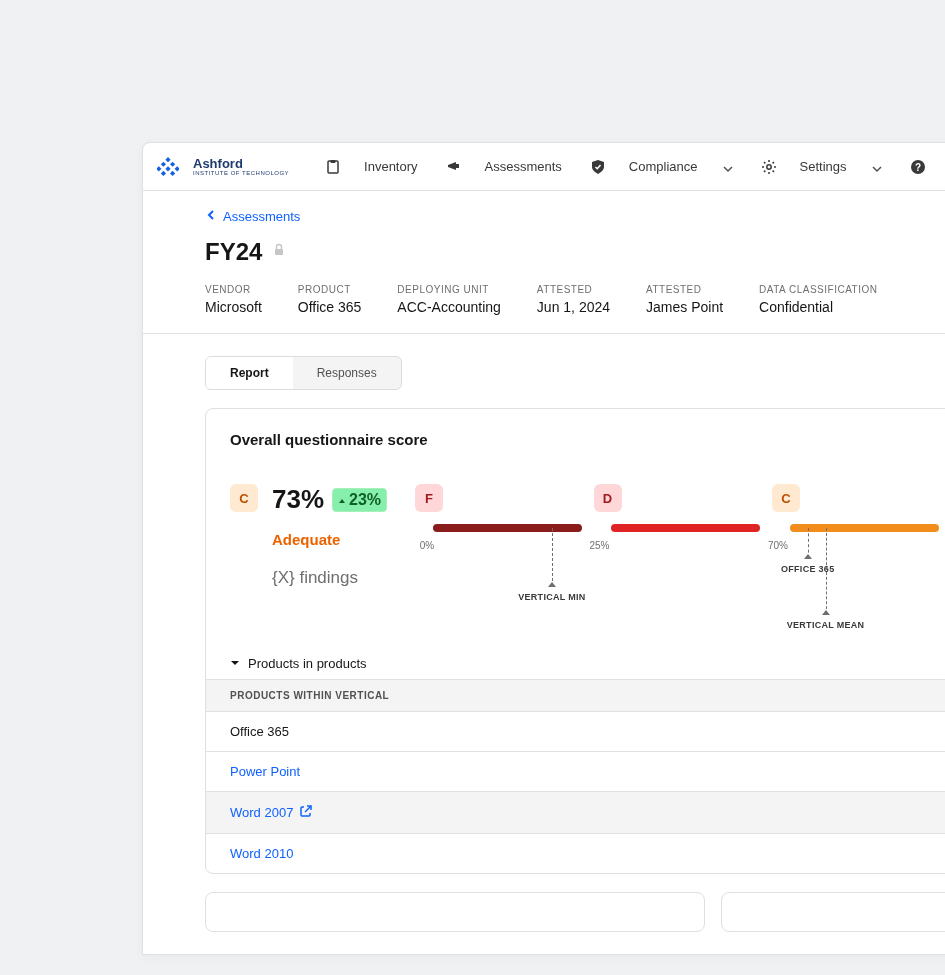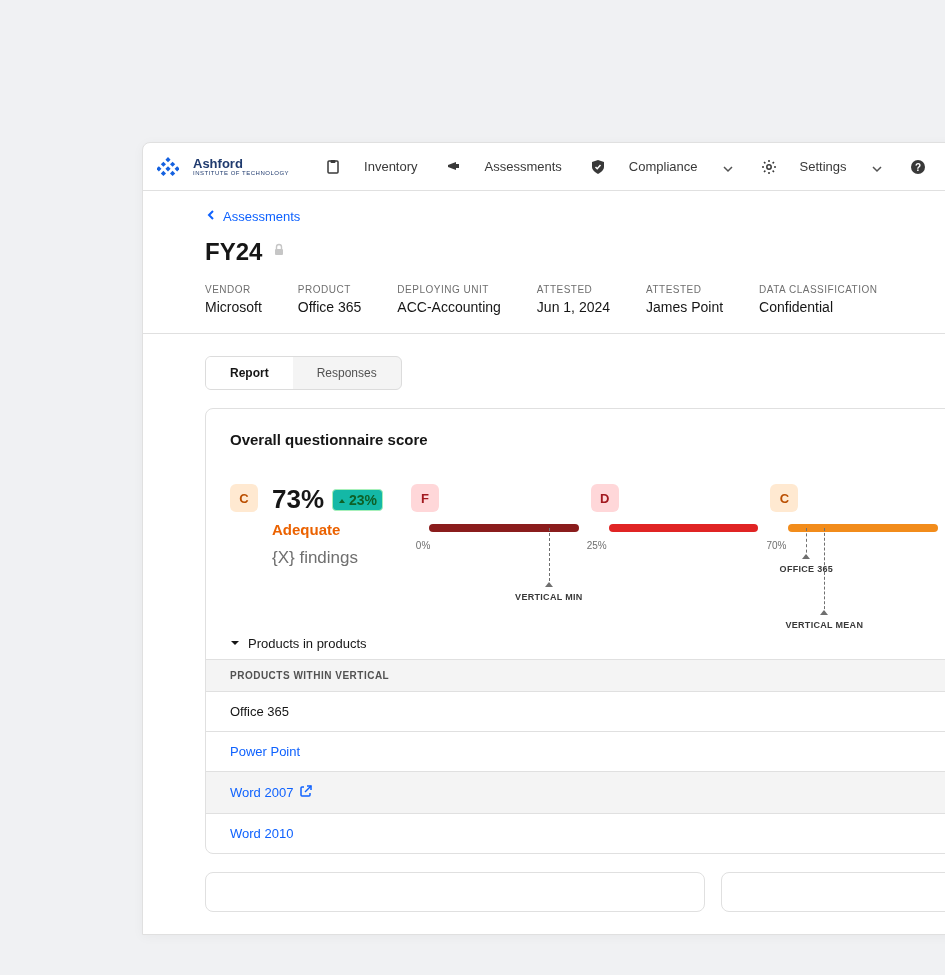--- a/index.html
+++ b/index.html
@@ -101,27 +101,27 @@
   .score-row{display:flex; gap:28px; margin-top:36px; padding:0 24px;}
   .score-left{display:flex; gap:14px; align-items:flex-start;}
   .grade-badge{
     width:28px;height:28px;border-radius:6px;display:flex;align-items:center;justify-content:center;
     font-weight:700;font-size:13px;
   }
   .grade-C{background:#ffe9d1;color:#ba4e00;}
   .grade-F{background:#ffd7d9;color:#a2191f;}
   .grade-D{background:#ffd7d9;color:#a2191f;}
   .grade-CC{background:#ffe9d1;color:#ba4e00;}
-  .score-main{display:flex;flex-direction:column;gap:6px;}
+  .score-main{display:flex;flex-direction:column;gap:16px;}
   .score-top{display:flex;align-items:center;gap:8px;}
   .score-pct{font-size:26px;font-weight:700;color:#161616;}
   .delta-badge{
     display:inline-flex;align-items:center;gap:3px;
-    background:#14b8a6;color:#0e6027;border:1px solid #a7f0ba;
-    font-size:14px;font-weight:600;padding:2px 5px;border-radius:4px;
+    background:#86efac;color:#0e6027;border:1px solid #a7f0ba;
+    font-size:16px;font-weight:600;padding:2px 5px;border-radius:4px;
   }
   .delta-badge svg{width:8px;height:8px;}
   .score-label{font-size:15px;font-weight:600;color:#eb6200;}
   .score-findings{font-size:17px;color:#6f6f6f;margin-top:4px;}
 
   .scale-wrap{flex:1; position:relative; padding-top:0;}
   .scale-badges{position:relative;height:26px;}
   .scale-badge{position:absolute;top:0;}
   .scale-track{position:relative;height:8px;margin-top:14px;}
   .seg{

